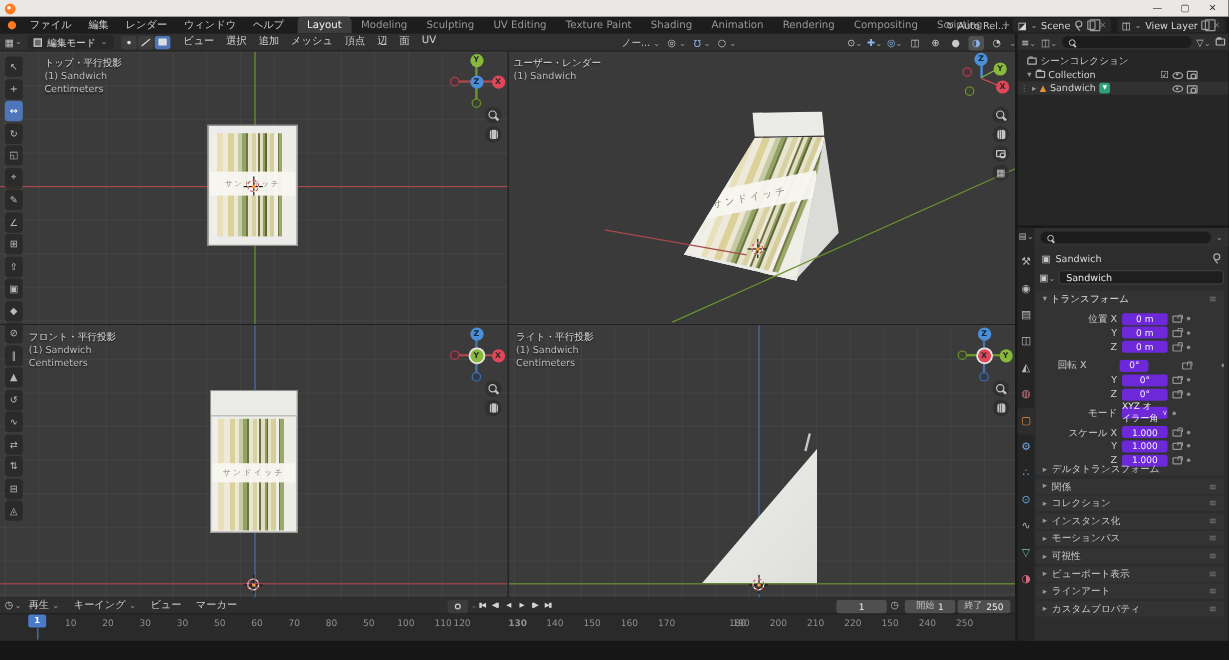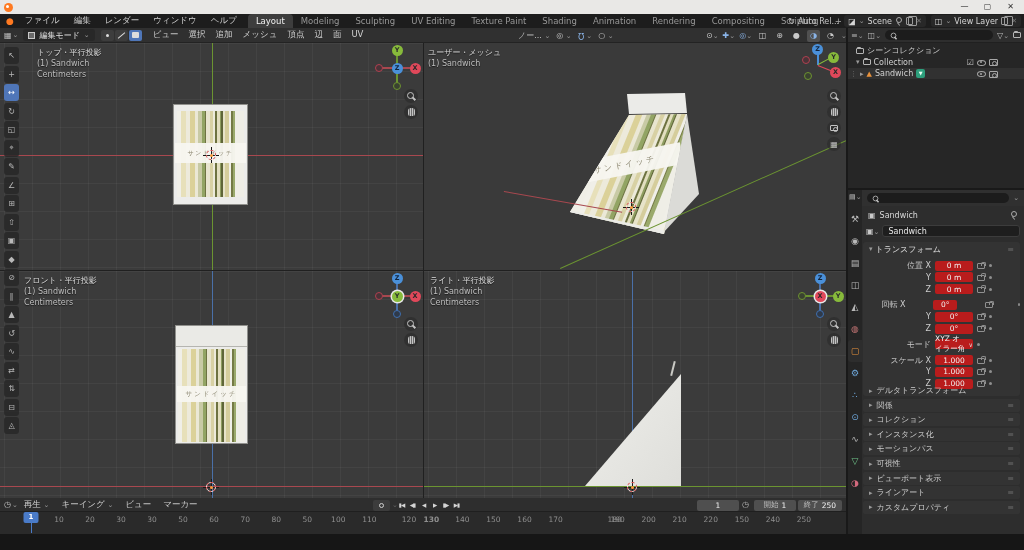--- a/index.html
+++ b/index.html
@@ -152,21 +152,21 @@
   .pin{width:8px;height:8px;position:relative;margin-left:auto}
   .pin::before{content:"";position:absolute;left:1px;top:0;width:4px;height:4px;border:1px solid #aaa;border-radius:50%}
   .pin::after{content:"";position:absolute;left:3px;top:4.5px;width:1px;height:4px;background:#aaa;transform:rotate(-40deg)}
   .pname{position:absolute;left:14px;top:34px;right:0;height:14px;display:flex;align-items:center;gap:3px;padding:0 4px}
   .pname .fld{flex:1;height:12px;background:#1e1e1e;border:1px solid #3c3c3c;border-radius:3px;color:#e8e8e8;font-size:8px;display:flex;align-items:center;padding:0 5px}
   .tpanel{position:absolute;left:15px;top:52px;width:157px;height:154px;background:#333;border-radius:3px}
   .tp-head{height:14px;display:flex;align-items:center;gap:3px;font-size:8px;color:#e0e0e0;padding:0 6px}
   .grip{margin-left:auto;color:#6e6e6e;font-size:8px}
   .trow{position:absolute;left:0;right:0;height:11px;display:flex;align-items:center}
   .trow .lbl{width:72px;text-align:right;font-size:8px;color:#cdcdcd;padding-right:4px}
-  .trow .fld{width:38px;height:10px;background:#b91c1c;border-radius:2px;color:#f2f2f2;font-size:7.5px;display:flex;align-items:center;justify-content:center;gap:2px}
+  .trow .fld{width:38px;height:10px;background:#6d28d9;border-radius:2px;color:#f2f2f2;font-size:7.5px;display:flex;align-items:center;justify-content:center;gap:2px}
   .trow .fld .arr{font-size:6px;color:#ddd}
   .lock{width:8px;height:9px;position:relative;margin-left:4px;opacity:.8}
   .lock::before{content:"";position:absolute;left:0;bottom:1px;width:6px;height:4px;border:1px solid #a8a8a8;border-radius:1px}
   .lock::after{content:"";position:absolute;left:3.5px;top:0.5px;width:3px;height:3px;border:1px solid #a8a8a8;border-bottom:none;border-radius:2px 2px 0 0}
   .adot{width:3px;height:3px;border-radius:50%;background:#8e8e8e;margin-left:4px}
   .prow{position:absolute;left:15px;width:157px;height:13px;background:#333;border-radius:2px;display:flex;align-items:center;gap:4px;padding:0 6px;font-size:8px;color:#cdcdcd}
   .prow.sub{background:transparent}
   .arrow{color:#9a9a9a;font-size:7px}
 
   
@@ -351,21 +351,21 @@
         <div class="w-face" id="w-side"></div>
       </div>
       <div class="cursor3d" style="left:199px;top:156px">
           <span class="cl1"></span>
           <span class="cl2"></span>
           <span class="cw"></span>
           <span class="cr"></span>
           <span class="co"></span>
         </div>
       <div class="vplabel" style="left:4px;top:4px">
-        <div class="vl1">ユーザー・メッシュ</div>
+        <div class="vl1">ユーザー・レンダー</div>
         <div class="vl2">(1) Sandwich</div>
       </div>
       <div class="gzline" style="left:393.4px;top:7px;width:1.2px;height:15px;background:#4a90d9"></div>
       <div class="gzline" style="left:394px;top:21px;width:16px;height:1.2px;background:#87ba3b;transform:rotate(-28deg);transform-origin:0 0"></div>
       <div class="gzline" style="left:394px;top:22px;width:17px;height:1.2px;background:#e0485a;transform:rotate(22deg);transform-origin:0 0"></div>
       <span class="gz big zp" style="left:388px;top:1px">Z</span>
       <span class="gz big yp" style="left:404px;top:9px">Y</span>
       <span class="gz big xp" style="left:406px;top:24px">X</span>
       <span class="gz small xn" style="left:378px;top:13px"></span>
       <span class="gz small yn" style="left:380px;top:29px"></span>
@@ -706,21 +706,21 @@
         <span class="fnum" style="left: 89.976px;">20</span>
         <span class="fnum" style="left: 121.016px;">30</span>
         <span class="fnum" style="left: 152.056px;">30</span>
         <span class="fnum" style="left: 183.096px;">50</span>
         <span class="fnum" style="left: 214.136px;">60</span>
         <span class="fnum" style="left: 245.176px;">70</span>
         <span class="fnum" style="left: 276.216px;">80</span>
         <span class="fnum" style="left: 307.256px;">50</span>
         <span class="fnum" style="left: 338.296px;">100</span>
         <span class="fnum" style="left: 369.336px;">110</span>
-        <span class="fnum" style="left: 409px;">120</span>
+        <span class="fnum" style="left: 385px;">120</span>
         <span class="fnum" style="left: 431.416px; font-weight: bold;">130</span>
         <span class="fnum" style="left: 462.456px;">140</span>
         <span class="fnum" style="left: 493.496px;">150</span>
         <span class="fnum" style="left: 524.536px;">160</span>
         <span class="fnum" style="left: 555.576px; text-align: right;">170</span>
         <span class="fnum" style="left: 586.616px; margin-left: 28px;">180</span>
         <span class="fnum" style="left: 617.656px;">190</span>
         <span class="fnum" style="left: 648.696px;">200</span>
         <span class="fnum" style="left: 679.736px;">210</span>
         <span class="fnum" style="left: 710.776px;">220</span>

